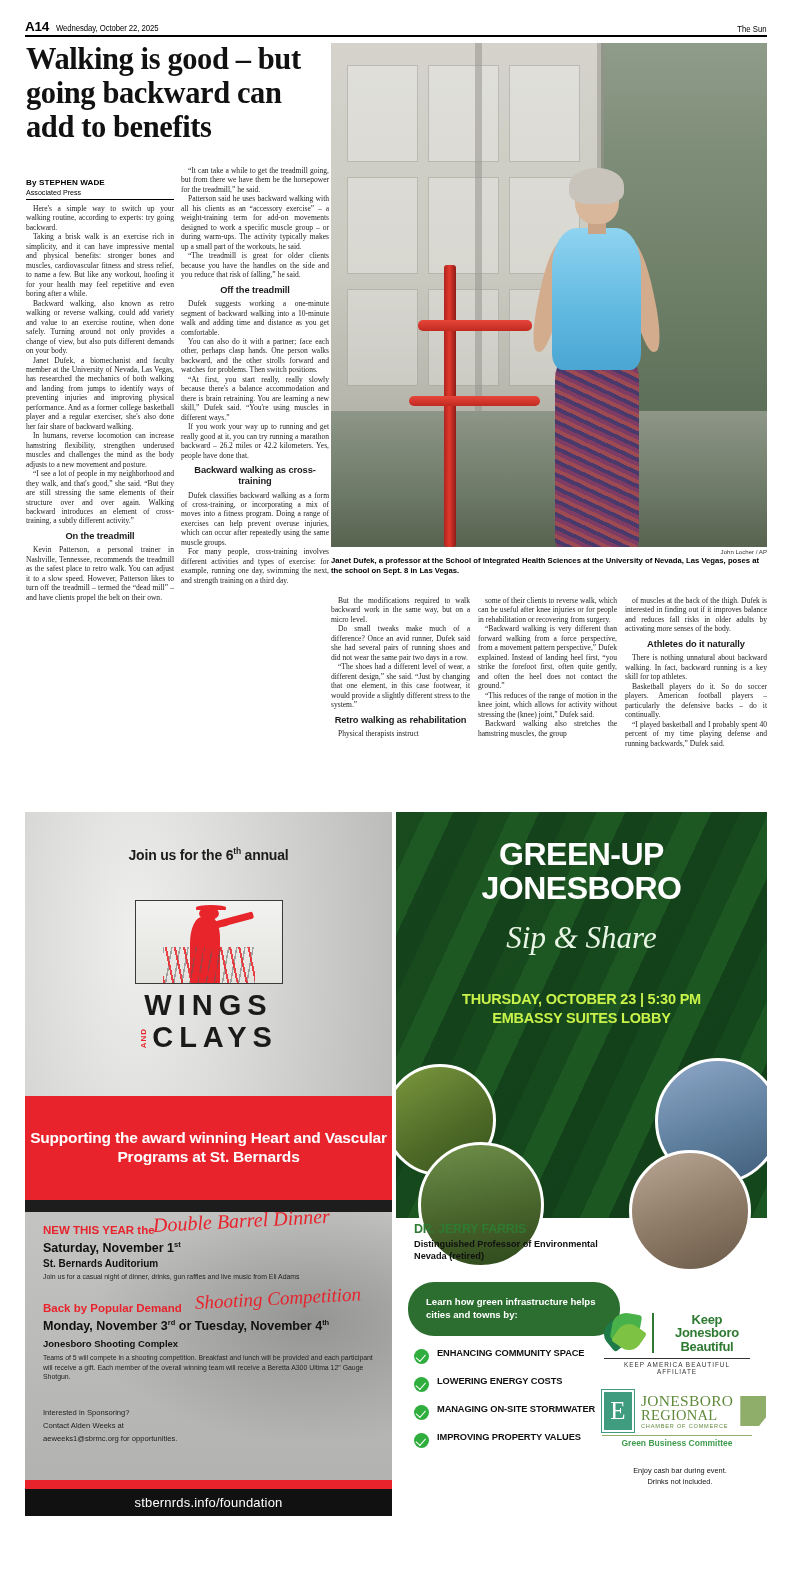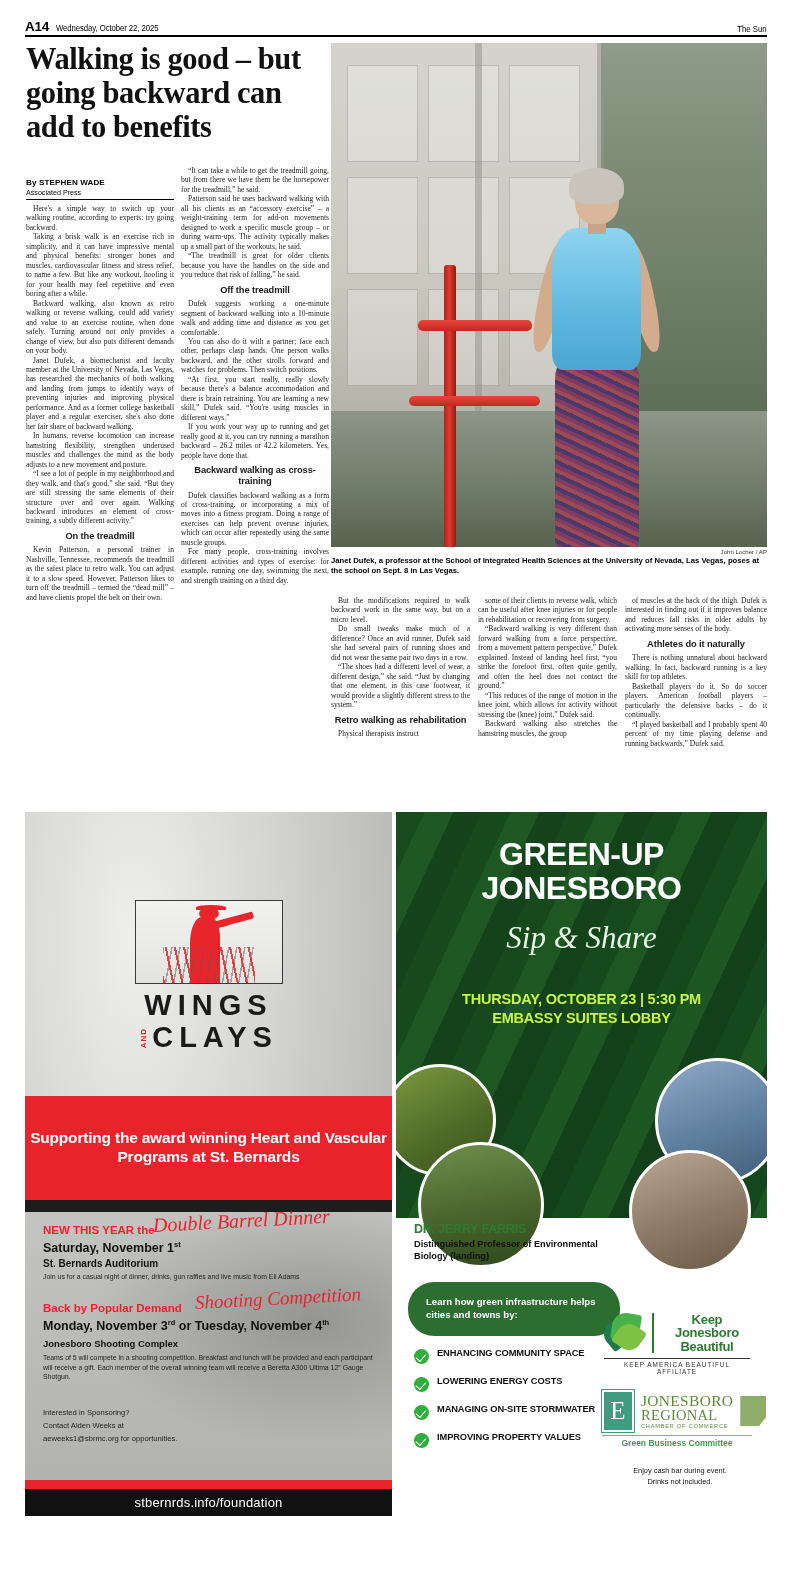--- a/index.html
+++ b/index.html
@@ -557,20 +557,23 @@
         <p>There is nothing unnatural about backward walking. In fact, backward running is a key skill for top athletes.</p>
         <p>Basketball players do it. So do soccer players. American football players – particularly the defensive backs – do it continually.</p>
         <p>“I played basketball and I probably spent 40 percent of my time playing defense and running backwards,” Dufek said.</p>
       </div>
   </div>
 
   <div class="ad-left">
     <div class="adl-photo"></div>
 
     <div class="adl-top">
+      <div class="adl-join">
+        <span>Join us for the 6</span><sup>th</sup><span> annual</span>
+      </div>
 
       <div class="logo-box">
         <div class="logo-hunter">
           <div class="lh-gun"></div>
           <div class="lh-arm"></div>
           <div class="lh-body"></div>
           <div class="lh-head"></div>
           <div class="lh-cap"></div>
           <div class="lh-grass"></div>
         </div>
@@ -629,21 +632,21 @@
       <div>EMBASSY SUITES LOBBY</div>
     </div>
 
     <div class="adr-circ c1"></div>
     <div class="adr-circ c2"></div>
     <div class="adr-circ c3"></div>
     <div class="adr-circ c4"></div>
 
     <div class="adr-speaker">
       <div class="sp-name">DR. JERRY FARRIS</div>
-      <div class="sp-title">Distinguished Professor of Environmental Biology (landing)</div>
+      <div class="sp-title">Distinguished Professor of Environmental Nevada (retired)</div>
     </div>
 
     <div class="adr-pill">
       <span class="pill-txt">Learn how green infrastructure helps cities and towns by:</span>
     </div>
 
     <div class="adr-benefits" id="benefits-list">
         <div class="ben">
           <div class="ben-check"></div>
           <div class="ben-txt">ENHANCING COMMUNITY SPACE</div>

